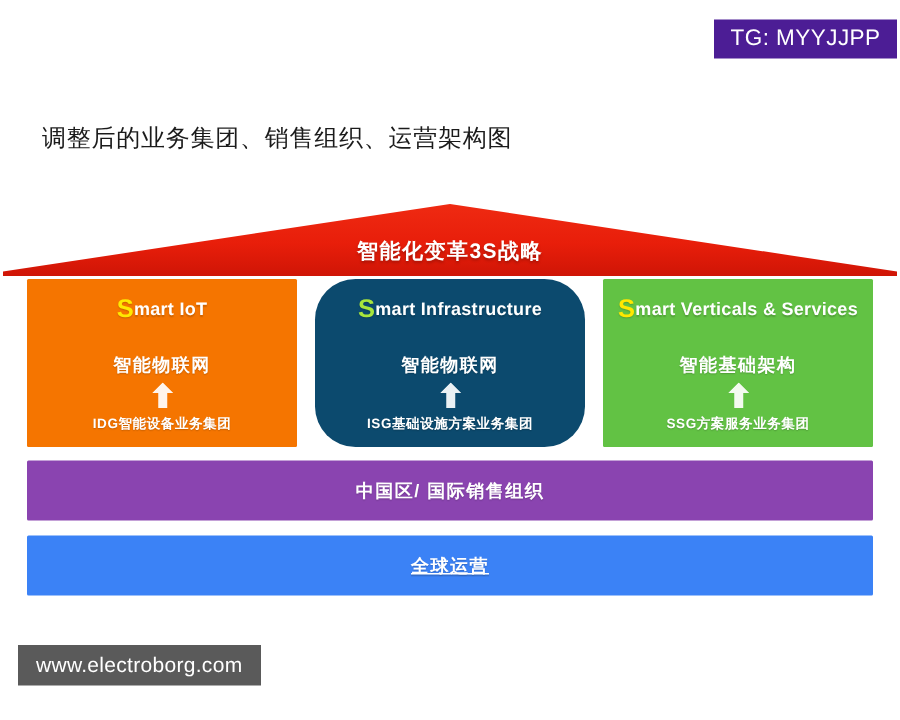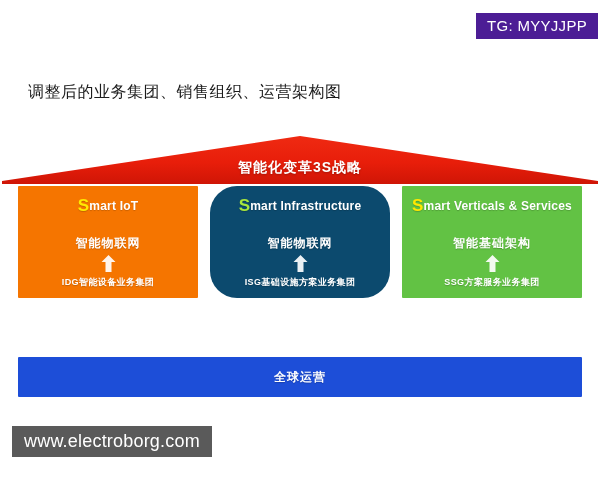--- a/index.html
+++ b/index.html
@@ -27,21 +27,21 @@
     padding: 5px 11px 6px 11px;
     line-height: 1;
     white-space: nowrap;
   }
   .site-badge {
     position: absolute;
     left: 12px;
     bottom: 23px;
     background: #5a5a5a;
     color: #ffffff;
-    font-size: 18px;
+    font-size: 14px;
     letter-spacing: 0.2px;
     padding: 6px 12px 7px 12px;
     line-height: 1;
     white-space: nowrap;
   }
 
   
   .page-title {
     position: absolute;
     left: 28px;
@@ -226,20 +226,23 @@
       <div class="col-arrow">
         <svg width="15" height="17" viewBox="0 0 15 17">
           <polygon points="7.5,0 14.5,7 10.5,7 10.5,17 4.5,17 4.5,7 0.5,7" fill="#ffffff" fill-opacity="0.92"></polygon>
         </svg>
       </div>
       <div class="col-sub">SSG方案服务业务集团</div>
     </div>
 
   </div>
 
-
-  <div class="bar bar-ops" style="background:#1d4ed8;">
+  <div class="bar bar-sales" style="background:#8a44b0;">
+    <span>中国区/ 国际销售组织</span>
+  </div>
+
+  <div class="bar bar-ops" style="background:#3b82f6;text-decoration:underline;">
     <span>全球运营</span>
   </div>
 
 </div>
 
 <div class="site-badge">www.electroborg.com</div>
 
 </body></html>

